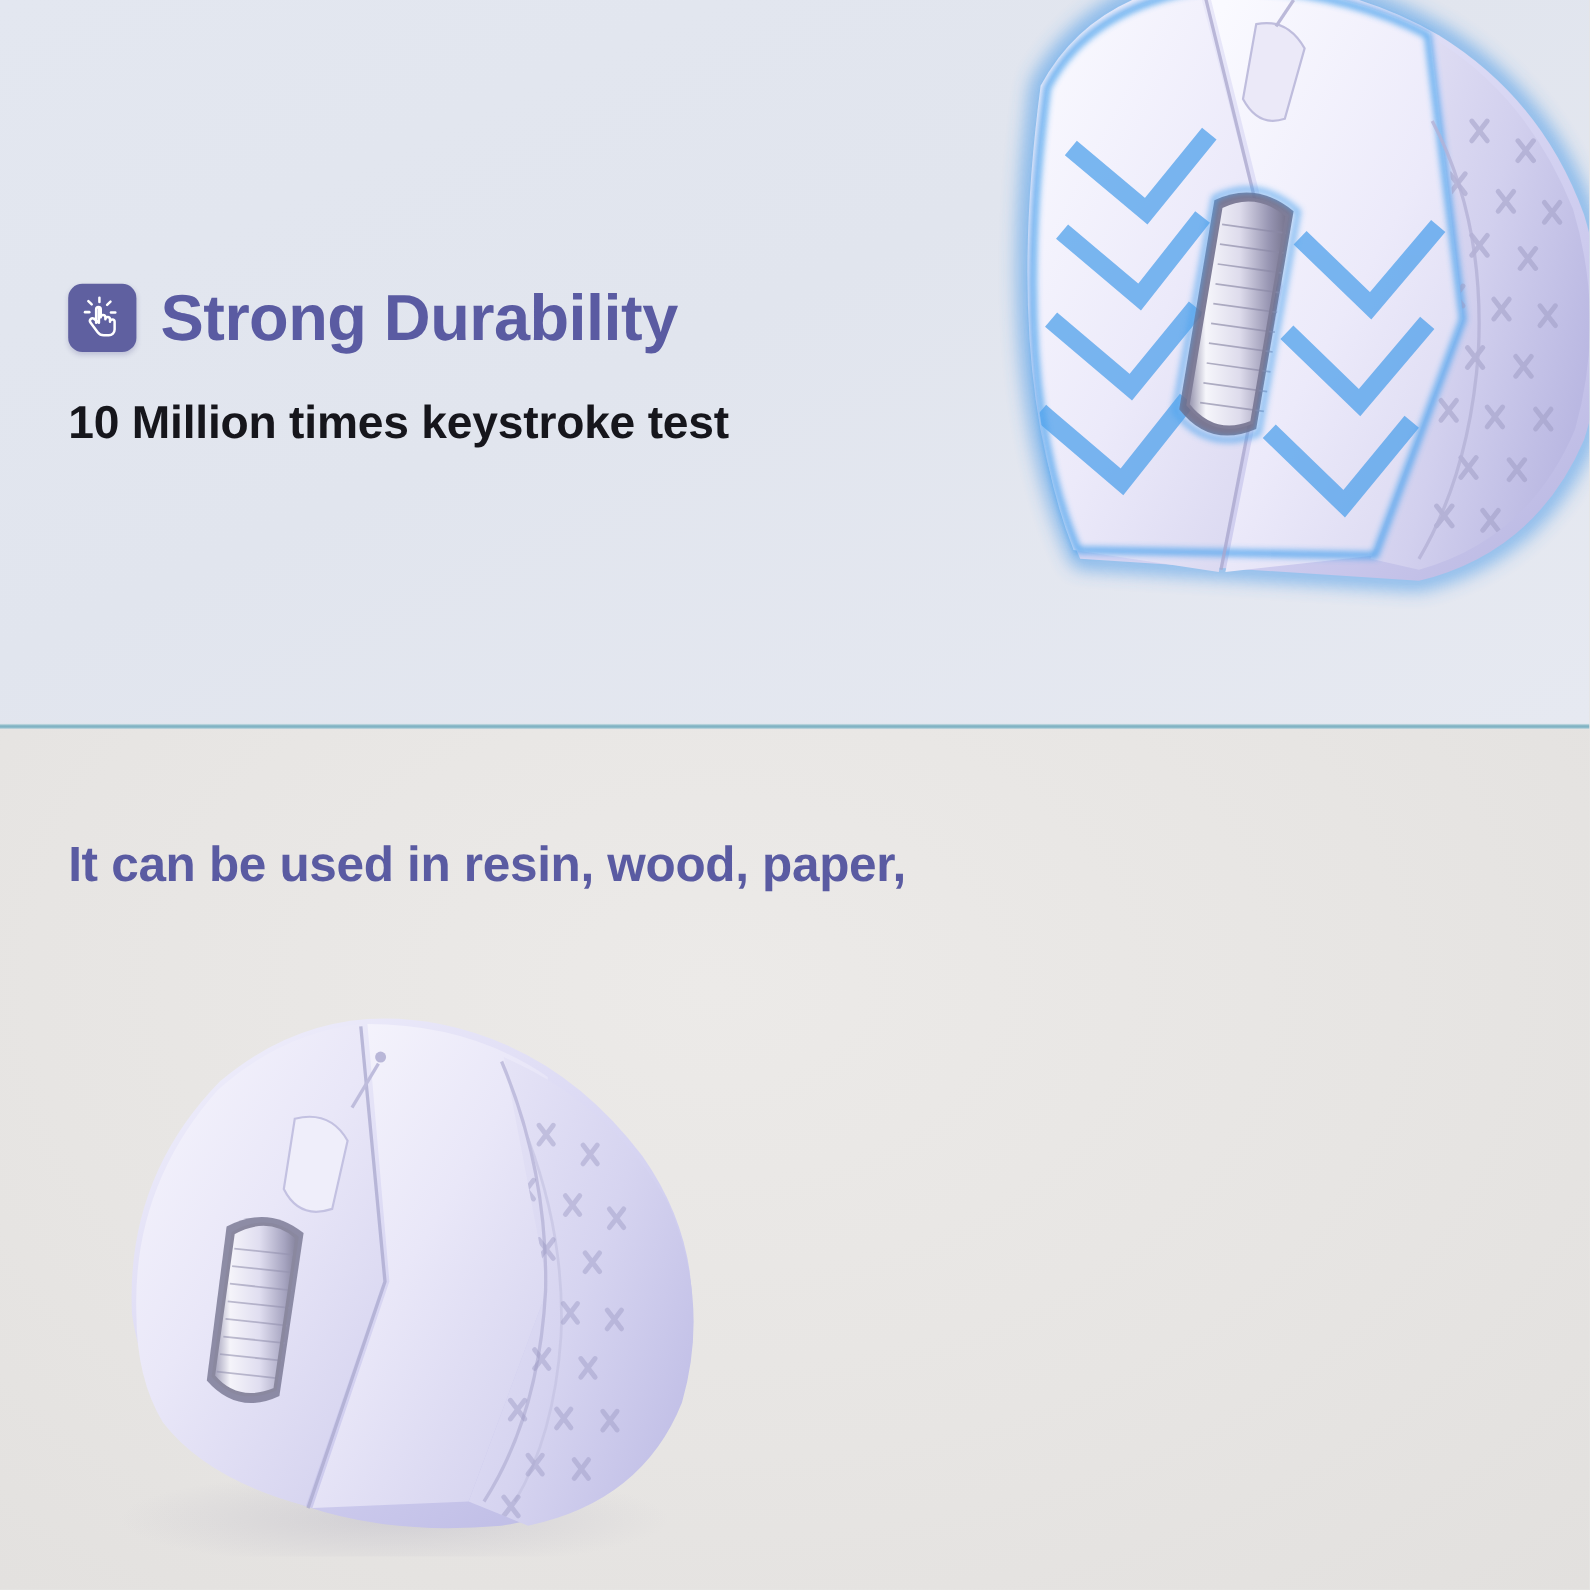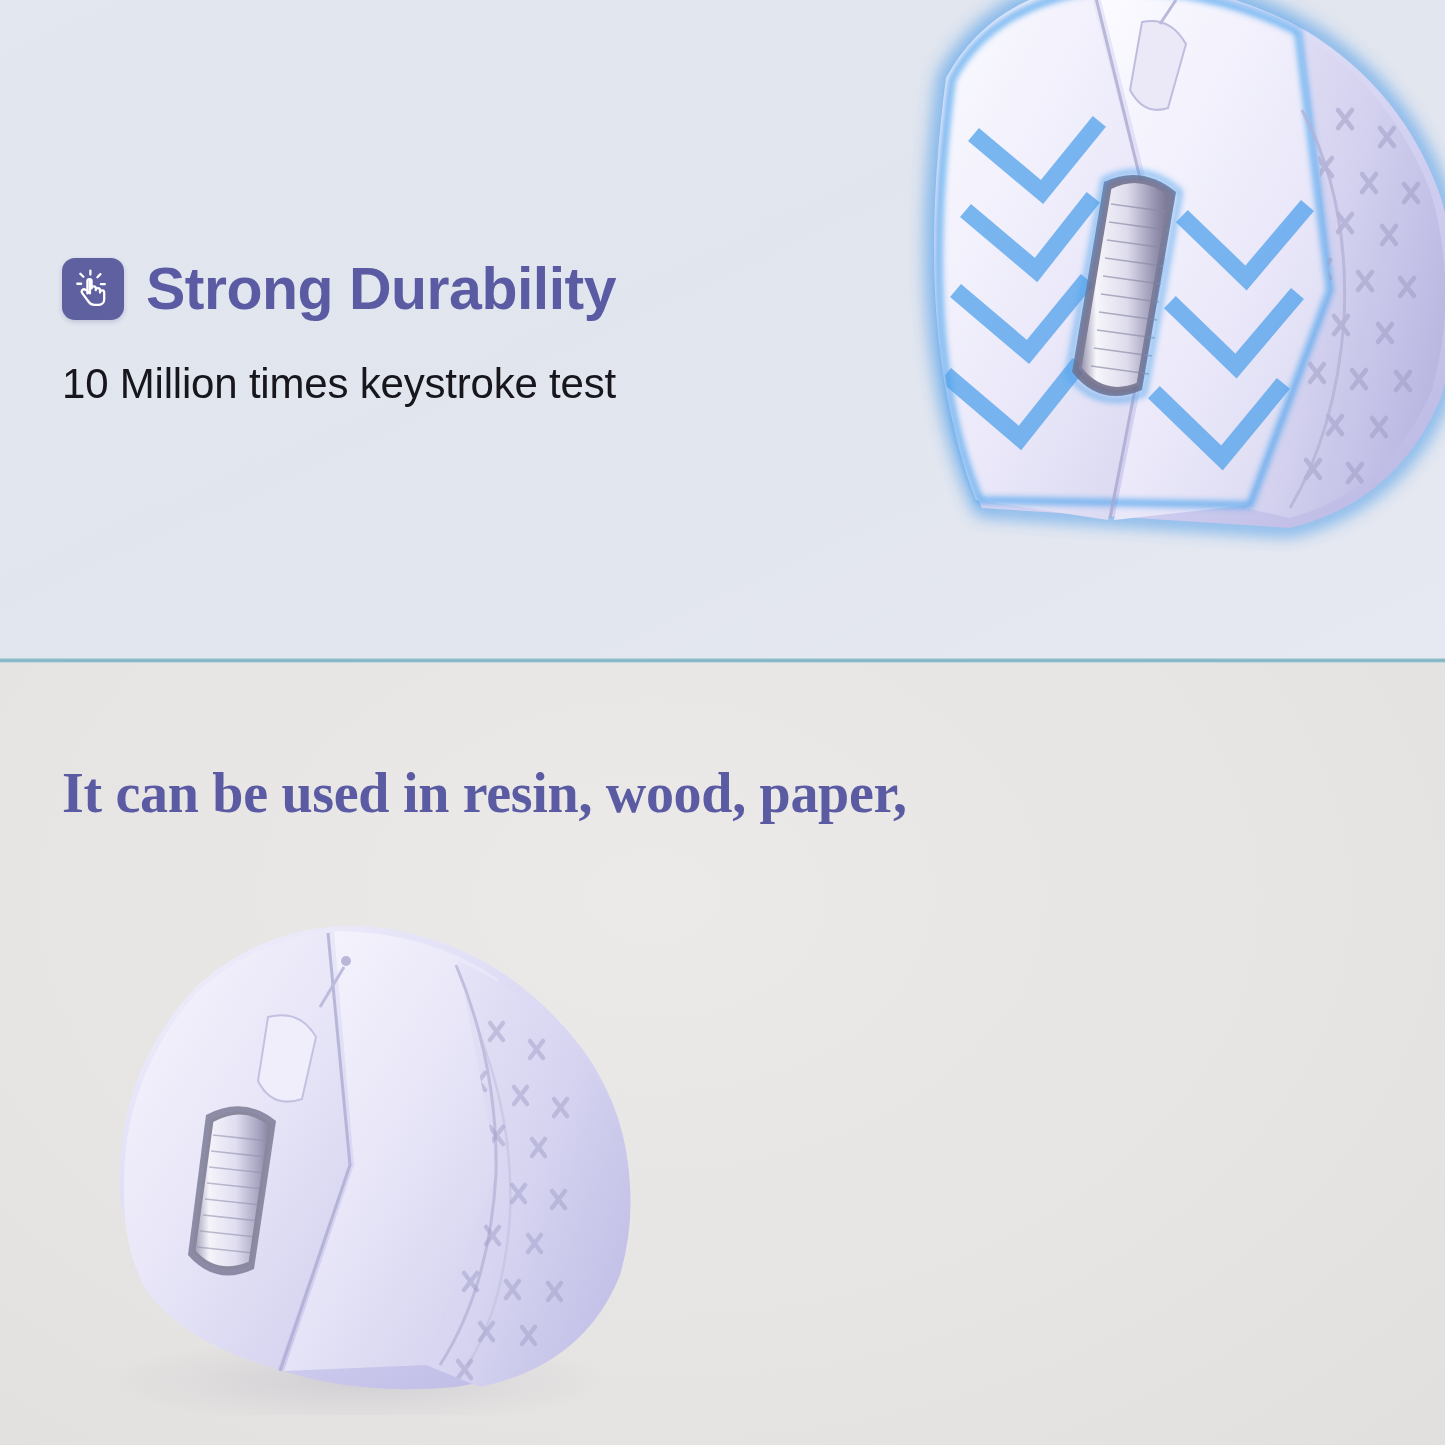--- a/index.html
+++ b/index.html
@@ -34,29 +34,29 @@
     width:62px; height:62px; border-radius:13px; background:#5f60a0;
     display:flex; align-items:center; justify-content:center; flex:none;
     box-shadow:0 2px 5px rgba(70,70,130,.22);
   }
   .feat-icon svg{ width:42px; height:42px; display:block; }
   .head-title{
     font-size:59px; font-weight:bold; color:#5a5ba2; letter-spacing:-.5px;
     line-height:1; white-space:nowrap;
   }
   .head-sub{
-    margin-top:40px; font-size:42px; color:#16161c; font-weight:400;
+    margin-top:40px; font-size:42px; color:#16161c; font-weight:700;
     letter-spacing:-.2px; white-space:nowrap;
   }
 
   
   .sec2-title{
     position:absolute; left:62px; top:756px;
-    font-size:56px; font-weight:bold; color:#5a5ba2;
-    line-height:1.33; letter-spacing:-.3px;font-family:Liberation Serif, serif;
+    font-size:45px; font-weight:bold; color:#5a5ba2;
+    line-height:1.33; letter-spacing:-.3px;
   }
 
   
   .mouse-wrap{ position:absolute; }
   .mouse-svg{ display:block; width:100%; height:100%; }
 </style>
 </head>
 <body>
 
 <div id="stage">

